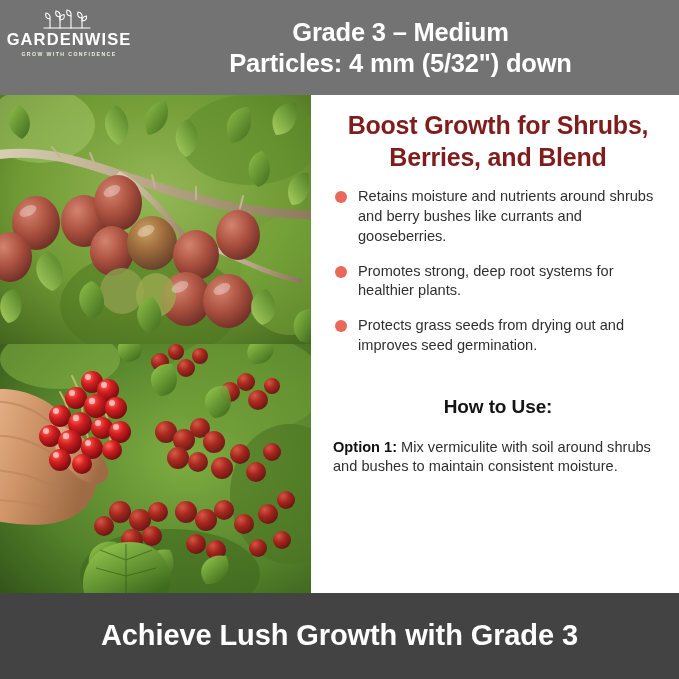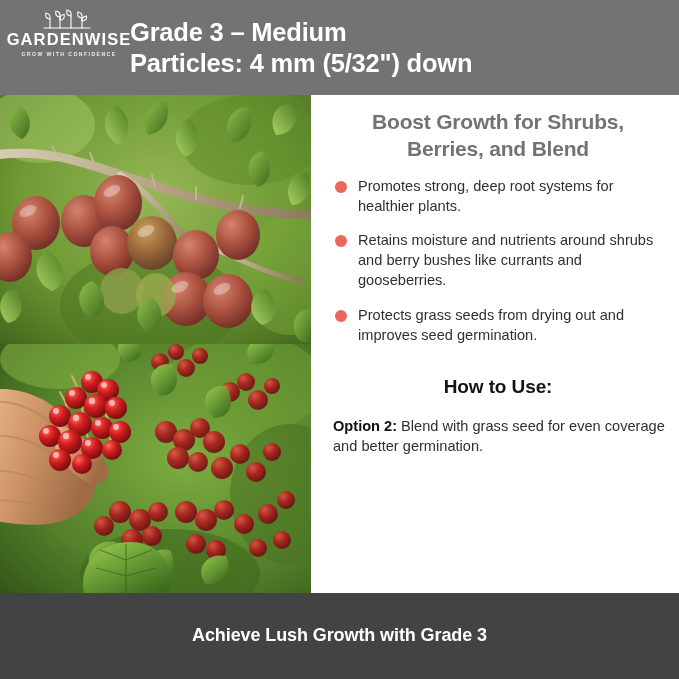--- a/index.html
+++ b/index.html
@@ -65,20 +65,21 @@
     line-height: 1;
     color: #e8f0df;
     white-space: nowrap;
   }
   .header-title {
     position: absolute;
     left: 130px;
     right: 8px;
     top: 50%;
     transform: translateY(-50%);
+    text-align: center;
     color: #ffffff;
     font-size: 25.5px;
     font-weight: 700;
     line-height: 1.22;
     letter-spacing: -0.2px;
   }
   .header-title .line {
     display: block;
     white-space: nowrap;
   }
@@ -111,43 +112,43 @@
   
   .content-col {
     flex: 1 1 auto;
     padding: 14px 10px 0 22px;
     display: flex;
     flex-direction: column;
     box-sizing: border-box;
   }
   .section-heading {
     text-align: center;
-    font-size: 21px;
-    font-weight: 700;
-    color: #737373;
+    font-size: 25px;
+    font-weight: 700;
+    color: #7f1d1d;
     line-height: 1.28;
     letter-spacing: -0.2px;
     margin: 0 6px 14px 0;
   }
   .section-heading .line { display: block; }
 
   .bullets {
     list-style: none;
     margin: 0 0 0 0;
     padding: 0;
   }
   .bullet {
     position: relative;
     padding-left: 25px;
     margin-bottom: 15px;
     font-size: 14.6px;
     line-height: 1.36;
     color: #303030;
   }
-  .bullet:last-child { margin-bottom: 2px; }
+  .bullet:last-child { margin-bottom: 12px; }
   .bullet-dot {
     position: absolute;
     left: 2px;
     top: 4px;
     width: 12px;
     height: 12px;
     border-radius: 50%;
     background: #e8685a;
   }
 
@@ -175,21 +176,21 @@
   .footer {
     flex: 1 1 auto;
     background: #434343;
     display: flex;
     align-items: center;
     justify-content: center;
     text-align: center;
   }
   .footer-title {
     color: #ffffff;
-    font-size: 18px;
+    font-size: 29px;
     font-weight: 700;
     line-height: 1.28;
     letter-spacing: -0.1px;
     padding: 0 40px;
   }
   .footer-title .line { display: block; }
 </style>
 </head>
 <body>
 
@@ -477,38 +478,38 @@
     <div class="content-col">
 
       <h2 class="section-heading">
         <span class="line">Boost Growth for Shrubs,</span>
         <span class="line">Berries, and Blend</span>
       </h2>
 
       <ul class="bullets">
         <li class="bullet">
           <span class="bullet-dot"></span>
-          <span>Promotes strong, deep root systems for healthier plants.</span>
+          <span>Retains moisture and nutrients around shrubs and berry bushes like currants and gooseberries.</span>
         </li>
         <li class="bullet">
           <span class="bullet-dot"></span>
-          <span>Retains moisture and nutrients around shrubs and berry bushes like currants and gooseberries.</span>
+          <span>Promotes strong, deep root systems for healthier plants.</span>
         </li>
         <li class="bullet">
           <span class="bullet-dot"></span>
           <span>Protects grass seeds from drying out and improves seed germination.</span>
         </li>
       </ul>
 
       <h3 class="howto-heading">How to Use:</h3>
 
-
       <p class="option">
-        <span class="option-label">Option 2:</span><span> Blend with grass seed for even coverage and better germination.</span>
+        <span class="option-label">Option 1:</span><span> Mix vermiculite with soil around shrubs and bushes to maintain consistent moisture.</span>
       </p>
+
     </div>
   </div>
 
   <div class="footer">
     <div class="footer-title">
       <span class="line">Achieve Lush Growth with Grade 3</span>
     </div>
   </div>
 
 </div>

